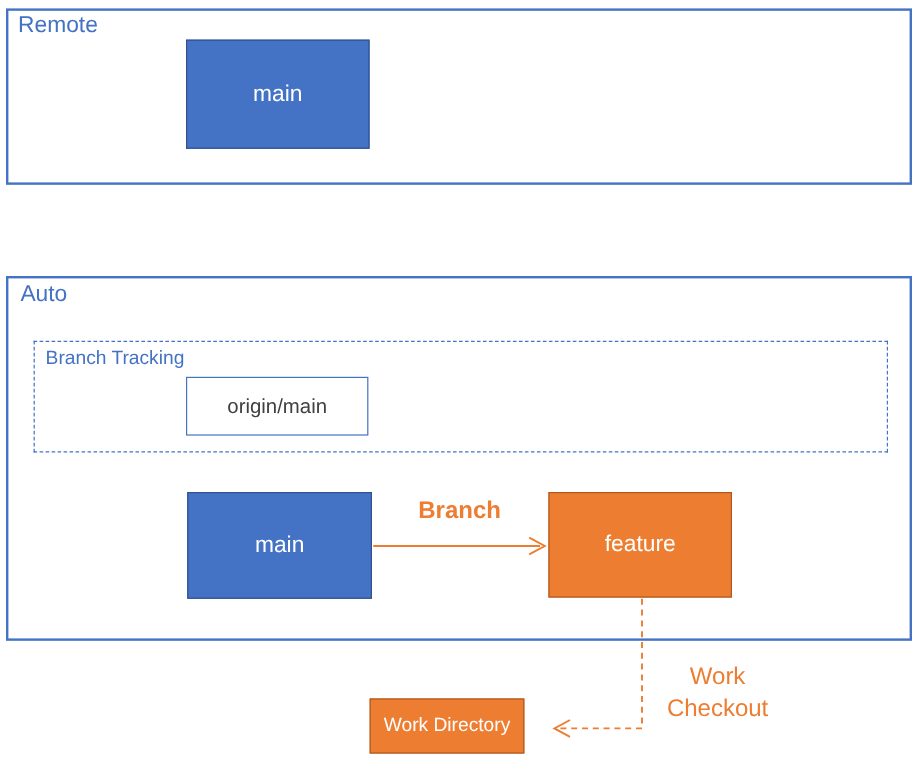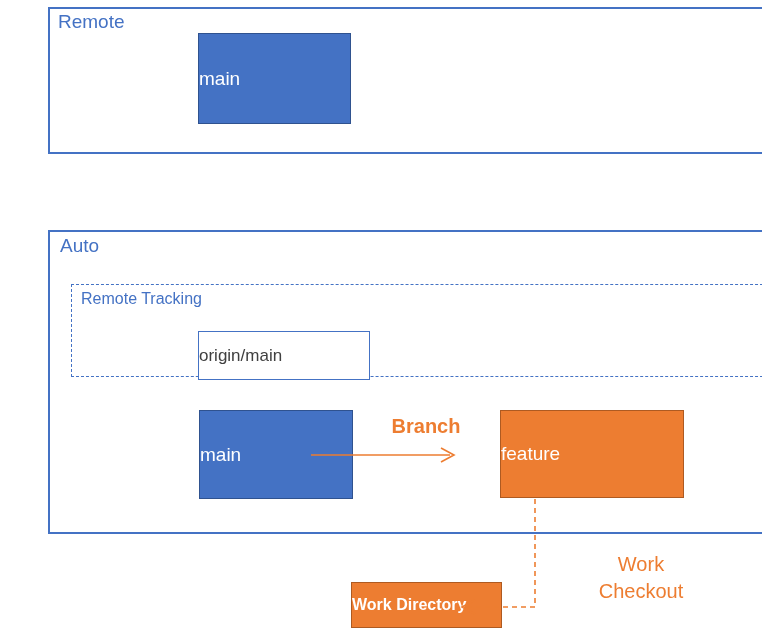--- a/index.html
+++ b/index.html
@@ -8,21 +8,21 @@
     background: #ffffff;
     font-family: "Liberation Sans", "DejaVu Sans", sans-serif;
   }
   .canvas {
     position: relative;
     width: 762px;
     height: 634px;
     background: #ffffff;
     overflow: hidden;
   }
-  .abs { position: absolute; box-sizing: border-box; margin-left: 43px; }
+  .abs { position: absolute; box-sizing: border-box; }
 
   
   .container {
     border: 2px solid #4472C4;
     background: transparent;
   }
   .container-label {
     color: #4472C4;
     font-size: 19px;
     line-height: 24px;
@@ -35,20 +35,21 @@
     color: #4472C4;
     font-size: 16px;
     line-height: 21px;
     white-space: nowrap;
   }
 
   
   .node {
     display: flex;
     align-items: center;
+    justify-content: center;
     text-align: center;
   }
   .node-blue {
     background: #4472C4;
     border: 1px solid #2F528F;
     color: #ffffff;
     font-size: 19px;
   }
   .node-orange {
     background: #ED7D31;
@@ -65,32 +66,32 @@
 
   
   .remote-container   { left: 5px;   top: 7px;   width: 755px; height: 147px; }
   .remote-label       { left: 15px;  top: 10px; }
   .remote-main-node   { left: 155px; top: 33px;  width: 153px; height: 91px; }
 
   .local-container    { left: 5px;   top: 230px; width: 755px; height: 304px; }
   .local-label        { left: 17px;  top: 234px; }
   .tracking-container { left: 28px;  top: 284px; width: 712px; height: 93px; }
   .tracking-title     { left: 38px;  top: 288px; }
-  .origin-main-node   { left: 155px; top: 331px; width: 172px; height: 49px; }
+  .origin-main-node   { left: 155px; top: 314px; width: 152px; height: 49px; }
 
   .local-main-node    { left: 156px; top: 410px; width: 154px; height: 89px; }
-  .feature-node       { left: 457px; top: 410px; width: 184px; height: 88px; }
+  .feature-node       { left: 457px; top: 410px; width: 153px; height: 88px; }
 
   .branch-label {
     left: 333px; top: 413px; width: 100px;
     color: #ED7D31; font-size: 20px; line-height: 27px;
     text-align: center; white-space: nowrap; font-weight: bold;
   }
 
-  .workdir-node       { left: 308px; top: 582px; width: 151px; height: 46px; font-size: 16px; font-weight: bold; }
+  .workdir-node       { left: 308px; top: 582px; width: 129px; height: 46px; font-size: 16px; }
   .checkout-label {
     left: 542px; top: 551px; width: 112px;
     color: #ED7D31; font-size: 20px; line-height: 27px;
     text-align: center;
   }
 
   .overlay {
     position: absolute;
     left: 0; top: 0;
     width: 762px; height: 634px;
@@ -105,21 +106,21 @@
   <div class="abs container remote-container"></div>
   <div class="abs container-label remote-label">Remote</div>
   <div class="abs node node-blue remote-main-node">
     <span>main</span>
   </div>
 
   <div class="abs container local-container"></div>
   <div class="abs container-label local-label">Auto</div>
 
   <div class="abs tracking-box tracking-container"></div>
-  <div class="abs tracking-label tracking-title">Remote Tracking</div>
+  <div class="abs tracking-label tracking-title">Branch Tracking</div>
   <div class="abs node node-white origin-main-node">
     <span>origin/main</span>
   </div>
 
   <div class="abs node node-blue local-main-node">
     <span>main</span>
   </div>
   <div class="abs node node-orange feature-node">
     <span>feature</span>
   </div>

